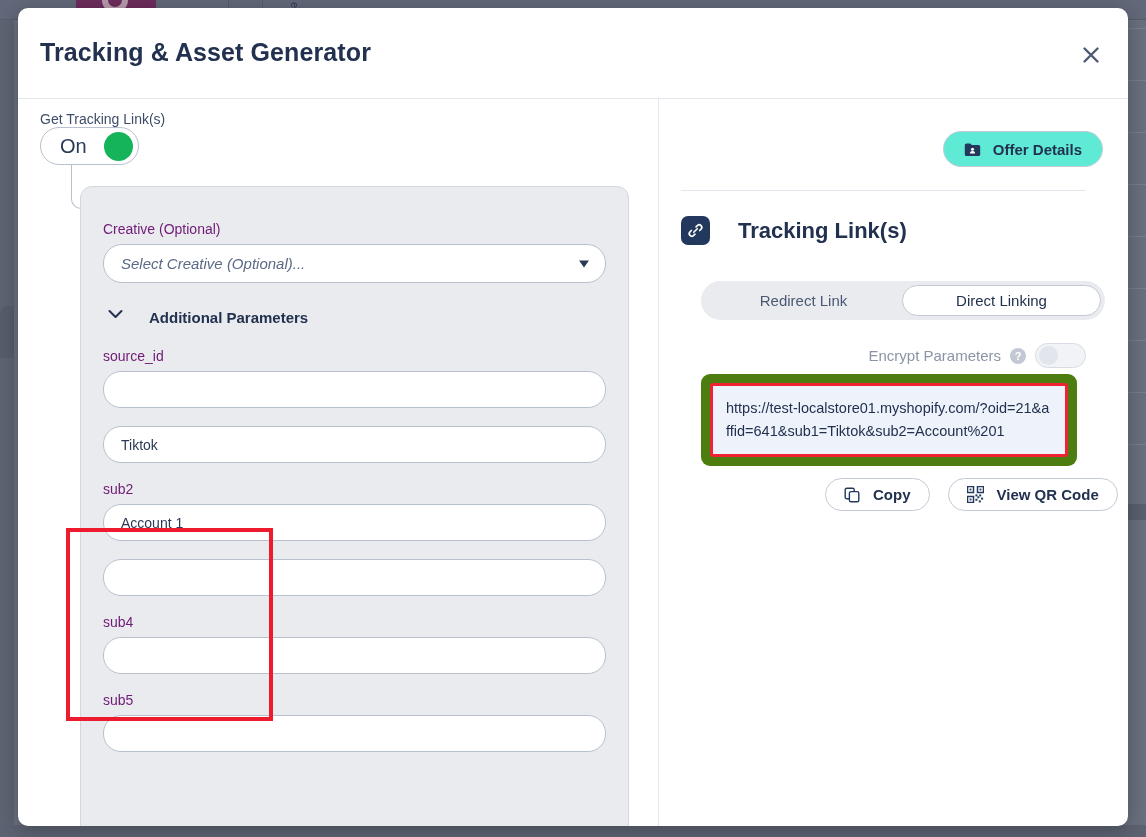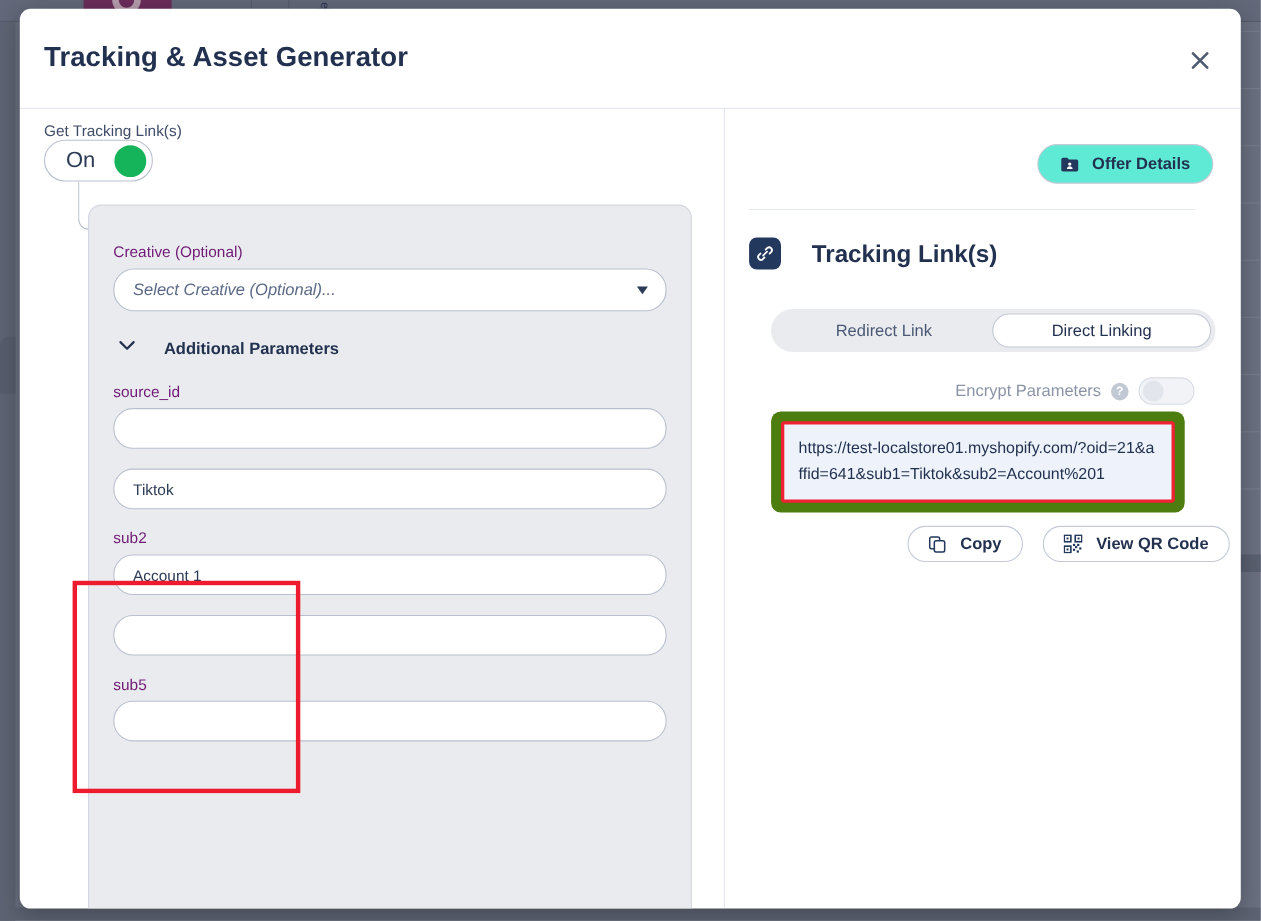--- a/index.html
+++ b/index.html
@@ -377,20 +377,24 @@
 
         <div class="form-group">
           <label class="field-label">sub2</label>
           <input class="text-input" type="text" value="Account 1" style="">
         </div>
 
         <div class="form-group">
           <input class="text-input" type="text" value="" style="">
         </div>
 
+        <div class="form-group">
+          <label class="field-label">sub4</label>
+          <input class="text-input" type="text" value="" style="">
+        </div>
 
         <div class="form-group">
           <label class="field-label">sub5</label>
           <input class="text-input" type="text" value="" style="">
         </div>
 
       </div>
     </div>
 
     <div class="right-pane">

